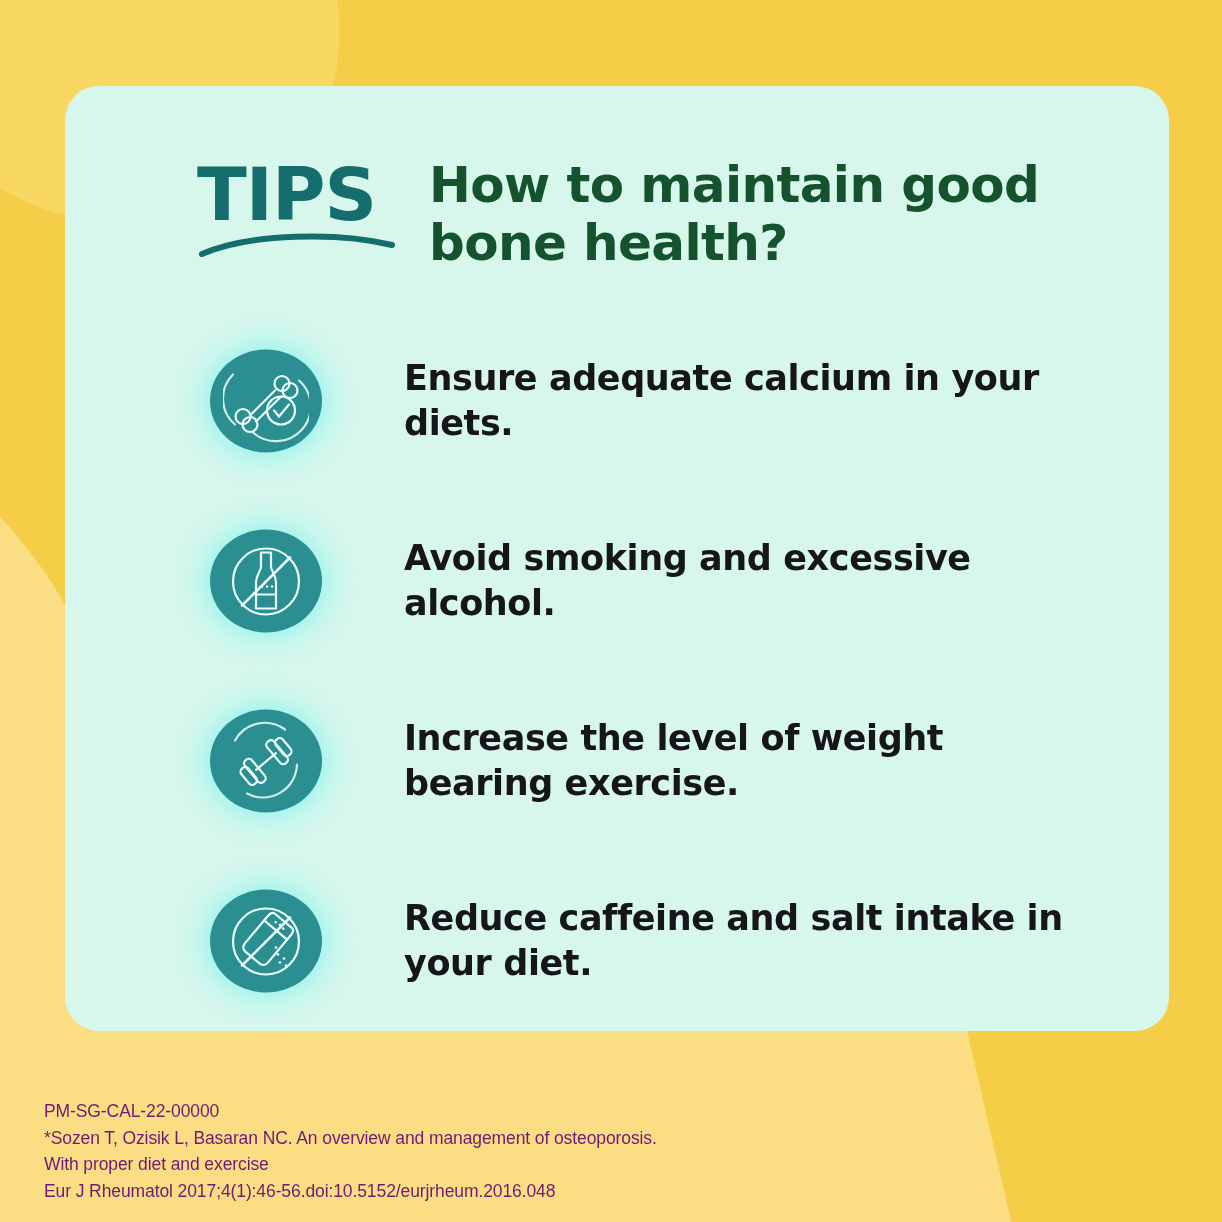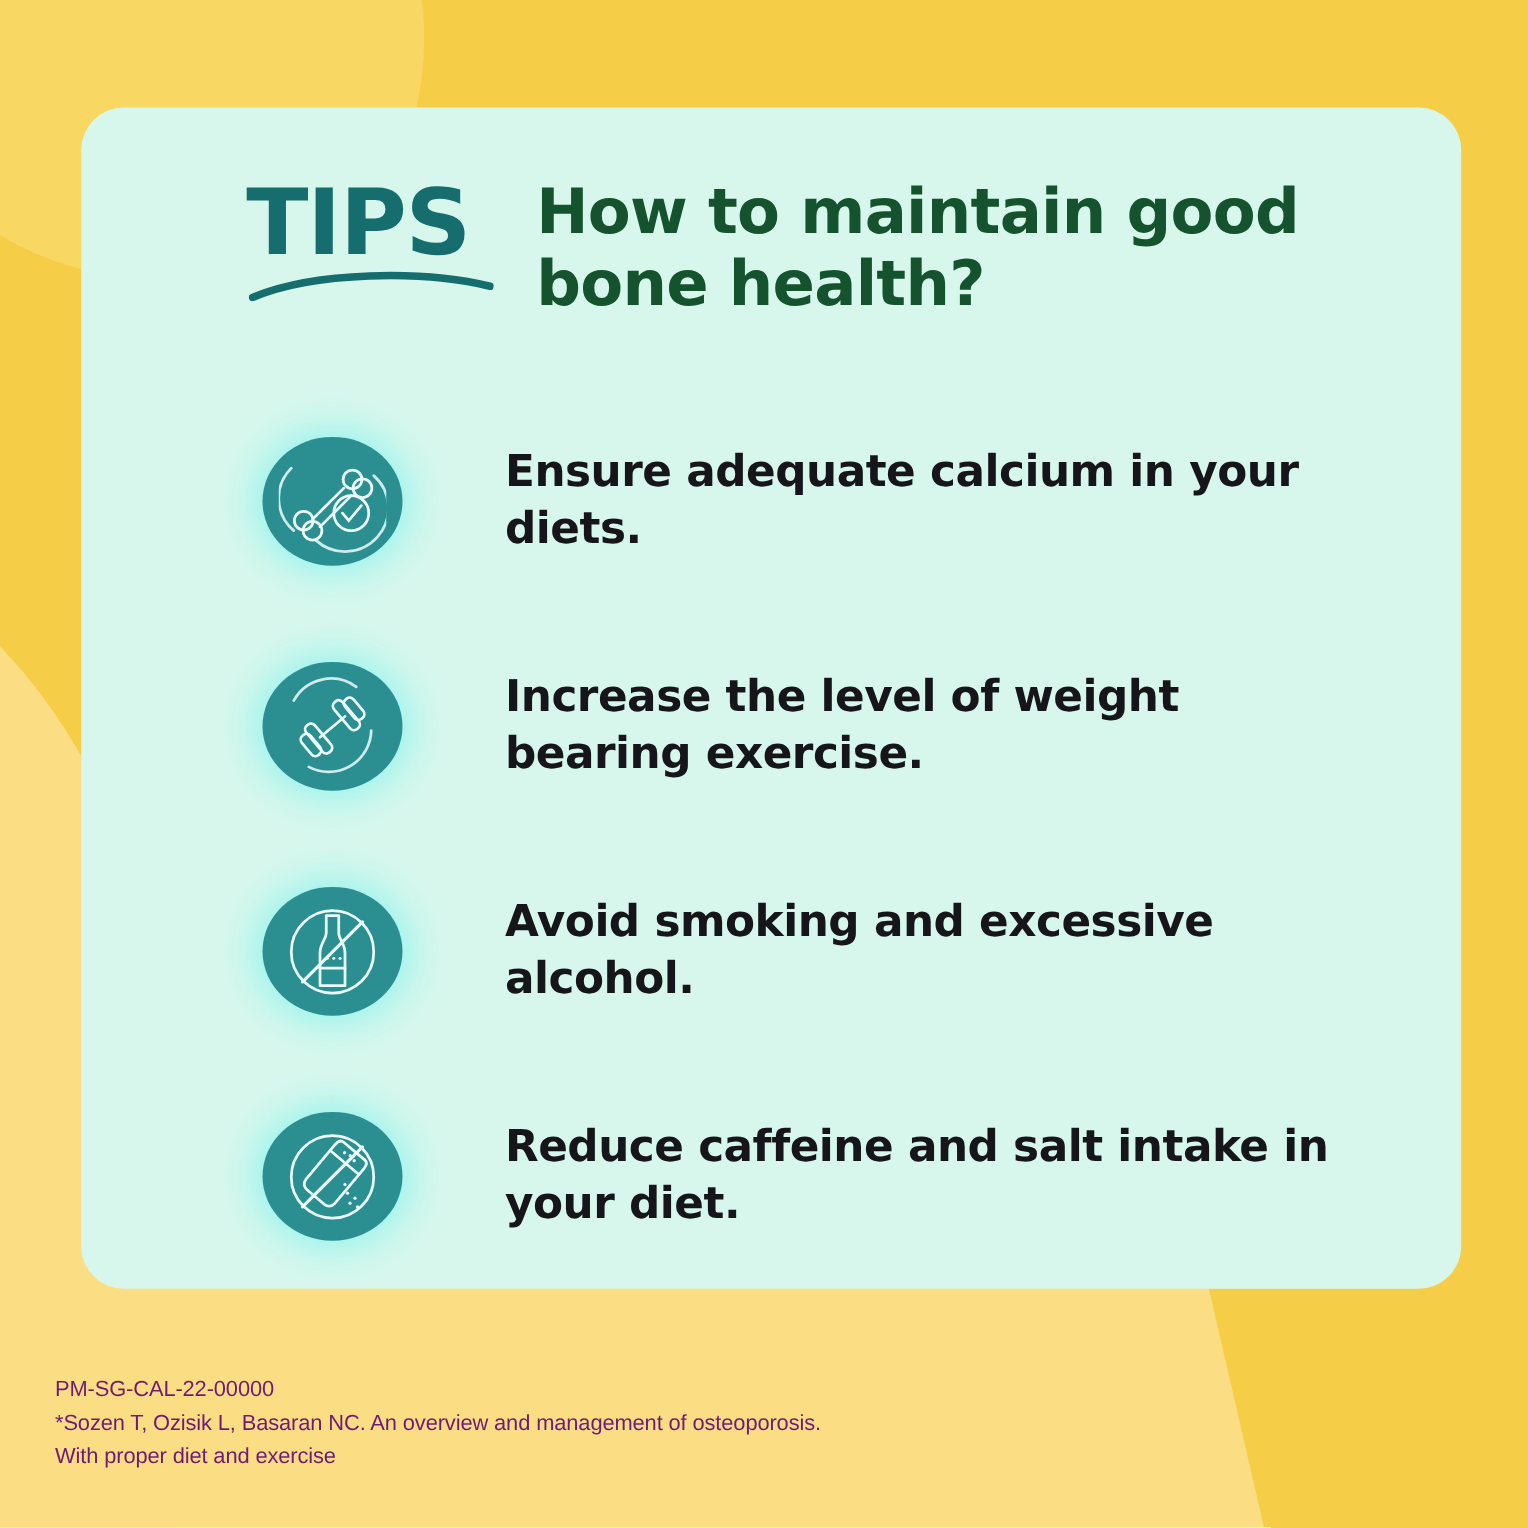--- a/index.html
+++ b/index.html
@@ -68,21 +68,21 @@
     width: 1104px;
     height: 945px;
     background: #d7f7ec;
     border-radius: 34px;
   }
 
   
   #header {
     position: absolute;
     left: 132px;
-    top: 50px;
+    top: 66px;
     display: flex;
     align-items: flex-start;
   }
 
   #tips-block {
     position: relative;
     margin-right: 34px;
     padding-top: 8px;
   }
 
@@ -246,20 +246,42 @@
         </div>
         <div class="tip-text">Ensure adequate calcium in your diets.</div>
       </div>
 
       <div class="tip-row">
         <div class="tip-icon-wrap">
           <div class="tip-icon-glow"></div>
           <div class="tip-icon-disc">
             <svg width="86" height="86" viewBox="0 0 86 86">
               <g fill="none" stroke="#eafdfa" stroke-width="2.2" stroke-linecap="round" stroke-linejoin="round">
+                <circle cx="43" cy="43" r="33"></circle>
+
+                <path d="M38 14 L48 14 L48 28 C48 33 53 36 53 44 L53 70 L33 70 L33 44 C33 36 38 33 38 28 Z"></path>
+                <path d="M33 56 L53 56"></path>
+                <circle cx="39" cy="48" r="1.2" fill="#eafdfa" stroke="none"></circle>
+                <circle cx="44" cy="48" r="1.2" fill="#eafdfa" stroke="none"></circle>
+                <circle cx="49" cy="48" r="1.2" fill="#eafdfa" stroke="none"></circle>
+
+                <path d="M19 67 L67 19" stroke-width="2.6"></path>
+              </g>
+            </svg>
+          </div>
+        </div>
+        <div class="tip-text">Avoid smoking and excessive alcohol.</div>
+      </div>
+
+      <div class="tip-row">
+        <div class="tip-icon-wrap">
+          <div class="tip-icon-glow"></div>
+          <div class="tip-icon-disc">
+            <svg width="86" height="86" viewBox="0 0 86 86">
+              <g fill="none" stroke="#eafdfa" stroke-width="2.2" stroke-linecap="round" stroke-linejoin="round">
                 <path d="M12 22 A34 34 0 0 1 62 11" opacity=".85"></path>
                 <path d="M74 46 A34 34 0 0 1 24 75" opacity=".85"></path>
                 <g transform="rotate(-40 43 43)">
 
                   <path d="M30 43 L56 43"></path>
 
                   <rect x="16" y="33" width="9" height="20" rx="4"></rect>
                   <rect x="24" y="29" width="9" height="28" rx="4"></rect>
 
                   <rect x="53" y="29" width="9" height="28" rx="4"></rect>
@@ -272,42 +294,20 @@
         <div class="tip-text">Increase the level of weight bearing exercise.</div>
       </div>
 
       <div class="tip-row">
         <div class="tip-icon-wrap">
           <div class="tip-icon-glow"></div>
           <div class="tip-icon-disc">
             <svg width="86" height="86" viewBox="0 0 86 86">
               <g fill="none" stroke="#eafdfa" stroke-width="2.2" stroke-linecap="round" stroke-linejoin="round">
                 <circle cx="43" cy="43" r="33"></circle>
-
-                <path d="M38 14 L48 14 L48 28 C48 33 53 36 53 44 L53 70 L33 70 L33 44 C33 36 38 33 38 28 Z"></path>
-                <path d="M33 56 L53 56"></path>
-                <circle cx="39" cy="48" r="1.2" fill="#eafdfa" stroke="none"></circle>
-                <circle cx="44" cy="48" r="1.2" fill="#eafdfa" stroke="none"></circle>
-                <circle cx="49" cy="48" r="1.2" fill="#eafdfa" stroke="none"></circle>
-
-                <path d="M19 67 L67 19" stroke-width="2.6"></path>
-              </g>
-            </svg>
-          </div>
-        </div>
-        <div class="tip-text">Avoid smoking and excessive alcohol.</div>
-      </div>
-
-      <div class="tip-row">
-        <div class="tip-icon-wrap">
-          <div class="tip-icon-glow"></div>
-          <div class="tip-icon-disc">
-            <svg width="86" height="86" viewBox="0 0 86 86">
-              <g fill="none" stroke="#eafdfa" stroke-width="2.2" stroke-linecap="round" stroke-linejoin="round">
-                <circle cx="43" cy="43" r="33"></circle>
                 <g transform="rotate(40 43 43)">
 
                   <path d="M32 16 L54 16 C57 16 58 19 58 22 L58 58 C58 62 55 64 52 64 L34 64 C31 64 28 62 28 58 L28 22 C28 19 29 16 32 16 Z"></path>
                   <path d="M28 28 L58 28"></path>
 
                   <circle cx="38" cy="22" r="1.3" fill="#eafdfa" stroke="none"></circle>
                   <circle cx="43" cy="21" r="1.3" fill="#eafdfa" stroke="none"></circle>
                   <circle cx="48" cy="22" r="1.3" fill="#eafdfa" stroke="none"></circle>
                 </g>
 
@@ -325,15 +325,16 @@
         <div class="tip-text">Reduce caffeine and salt intake in your diet.</div>
       </div>
 
     </div>
   </div>
 
   <div id="footer">
     <div>PM-SG-CAL-22-00000</div>
     <div>*Sozen T, Ozisik L, Basaran NC. An overview and management of osteoporosis.</div>
     <div>With proper diet and exercise</div>
+    <div>Eur J Rheumatol 2017;4(1):46-56.doi:10.5152/eurjrheum.2016.048</div>
   </div>
 
 </div>
 
 </body></html>

